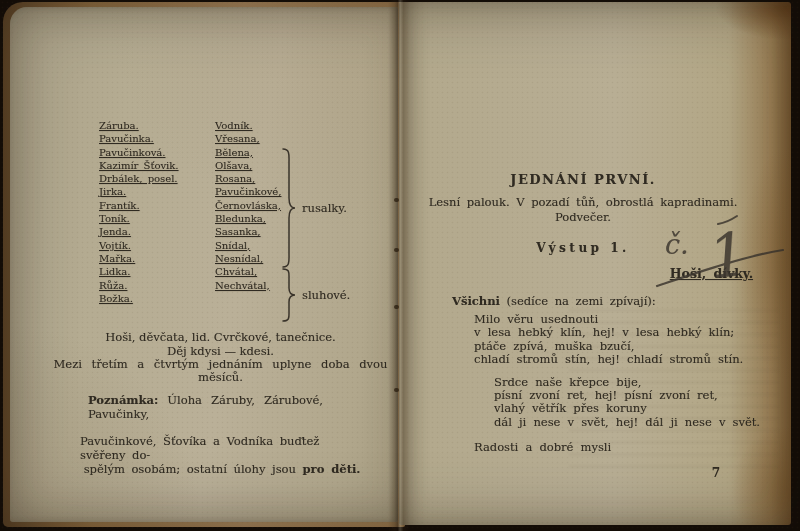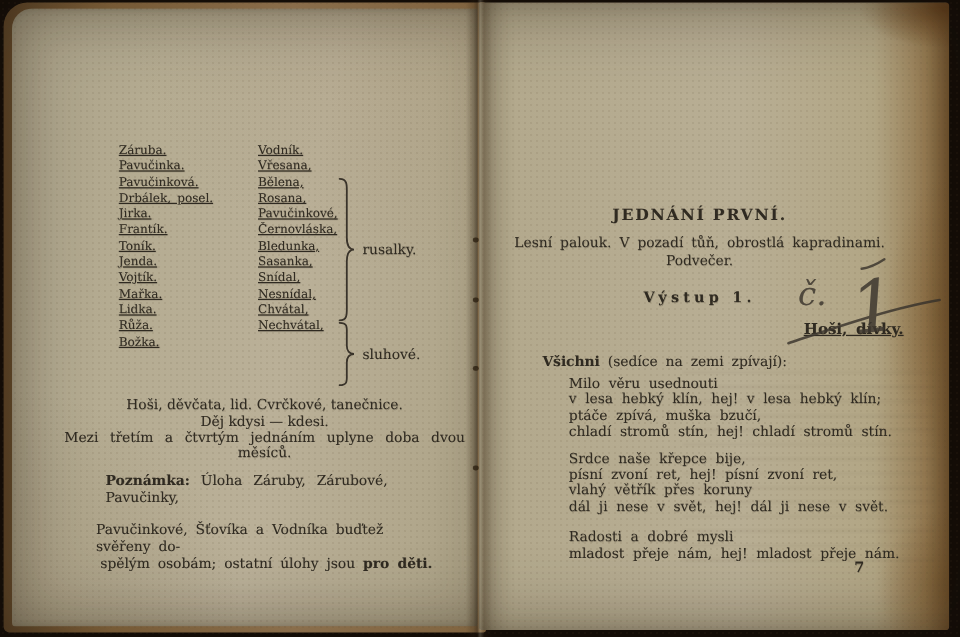--- a/index.html
+++ b/index.html
@@ -76,21 +76,21 @@
   .scene-0{top:193px;}
   .scene-1{top:208px;}
   .vystup{position:absolute;left:14px;top:239px;width:340px;text-align:center;
     font-size:12px;letter-spacing:3.5px;font-weight:bold;}
   .scene-cast{position:absolute;left:14px;top:264px;width:340px;text-align:right;
     font-size:12.5px;font-weight:bold;word-spacing:3px;text-decoration:underline;}
   #direction{position:absolute;left:53px;top:292px;width:320px;font-size:11.5px;word-spacing:3px;}
   #verses{position:absolute;left:75px;top:311px;font-size:11.5px;}
   .verse-line{height:13.4px;line-height:13.4px;word-spacing:3.5px;white-space:nowrap;}
   .stanza{margin-bottom:9px;}
-  .stanza:nth-child(2){margin-bottom:12px;}
+  .stanza:nth-child(2){margin-bottom:12px;margin-left:20px;}
   .page-number{position:absolute;left:300px;top:464px;width:34px;text-align:center;
     font-size:12px;font-weight:bold;}
   
   .handwritten{position:absolute;left:252px;top:204px;width:140px;height:95px;opacity:.85;}
   .handwritten text{fill:#3e3830;font-family:"DejaVu Serif",serif;}
   .hw-c{font-size:27px;font-style:italic;}
   .hw-1{font-size:60px;font-style:italic;}
 </style>
 </head>
 <body>
@@ -109,20 +109,24 @@
         </div>
         <div class="cast-row">
           <span class="cast-left">Pavučinka.</span>
           <span class="cast-right">Vřesana,</span>
         </div>
         <div class="cast-row">
           <span class="cast-left">Pavučinková.</span>
           <span class="cast-right">Bělena,</span>
         </div>
         <div class="cast-row">
+          <span class="cast-left">Kazimír Šťovik.</span>
+          <span class="cast-right">Olšava,</span>
+        </div>
+        <div class="cast-row">
           <span class="cast-left">Drbálek, posel.</span>
           <span class="cast-right">Rosana,</span>
         </div>
         <div class="cast-row">
           <span class="cast-left">Jirka.</span>
           <span class="cast-right">Pavučinkové,</span>
         </div>
         <div class="cast-row">
           <span class="cast-left">Frantík.</span>
           <span class="cast-right">Černovláska,</span>
@@ -206,21 +210,20 @@
           <div class="verse-line">chladí stromů stín, hej! chladí stromů stín.</div>
         </div>
         <div class="stanza">
           <div class="verse-line">Srdce naše křepce bije,</div>
           <div class="verse-line">písní zvoní ret, hej! písní zvoní ret,</div>
           <div class="verse-line">vlahý větřík přes koruny</div>
           <div class="verse-line">dál ji nese v svět, hej! dál ji nese v svět.</div>
         </div>
         <div class="stanza">
           <div class="verse-line">Radosti a dobré mysli</div>
-          <div class="verse-line">mladost přeje nám, hej! mladost přeje nám.</div>
         </div>
       </div>
 
     <svg class="handwritten" viewBox="0 0 140 95">
       <text x="14" y="48" class="hw-c">č.</text>
       <text x="58" y="70" class="hw-1" transform="rotate(-7 80 50)">1</text>
       <path d="M6,80 C42,68 94,50 132,44" fill="none" stroke="#3e3830" stroke-width="2.2" stroke-linecap="round"></path>
       <path d="M86,10 C80,14 73,17 67,18" fill="none" stroke="#3e3830" stroke-width="2" stroke-linecap="round"></path>
     </svg>
 

